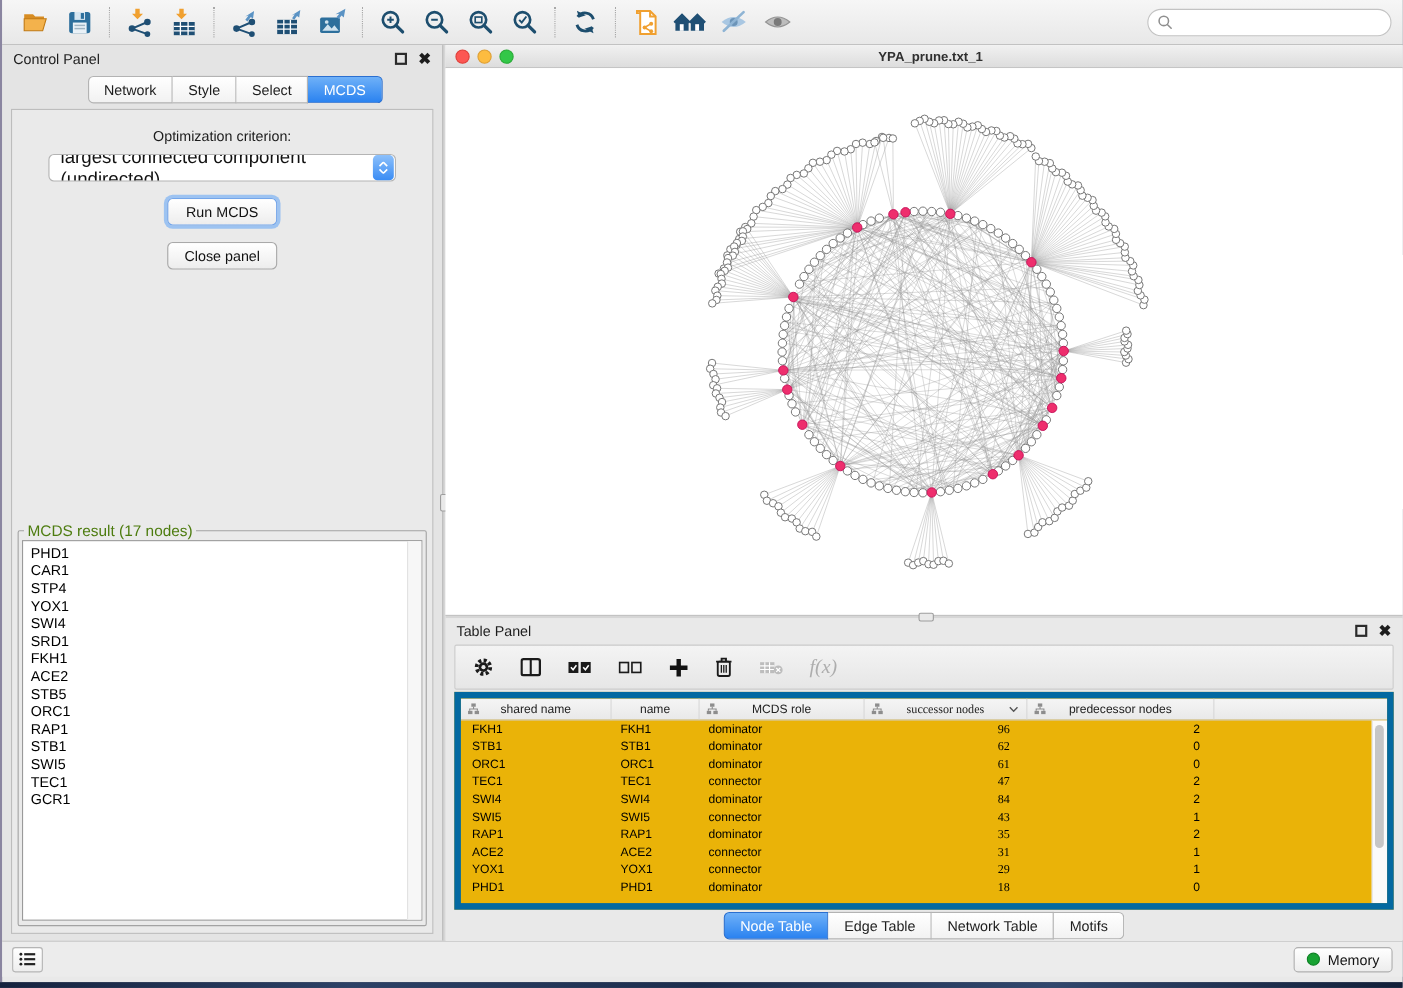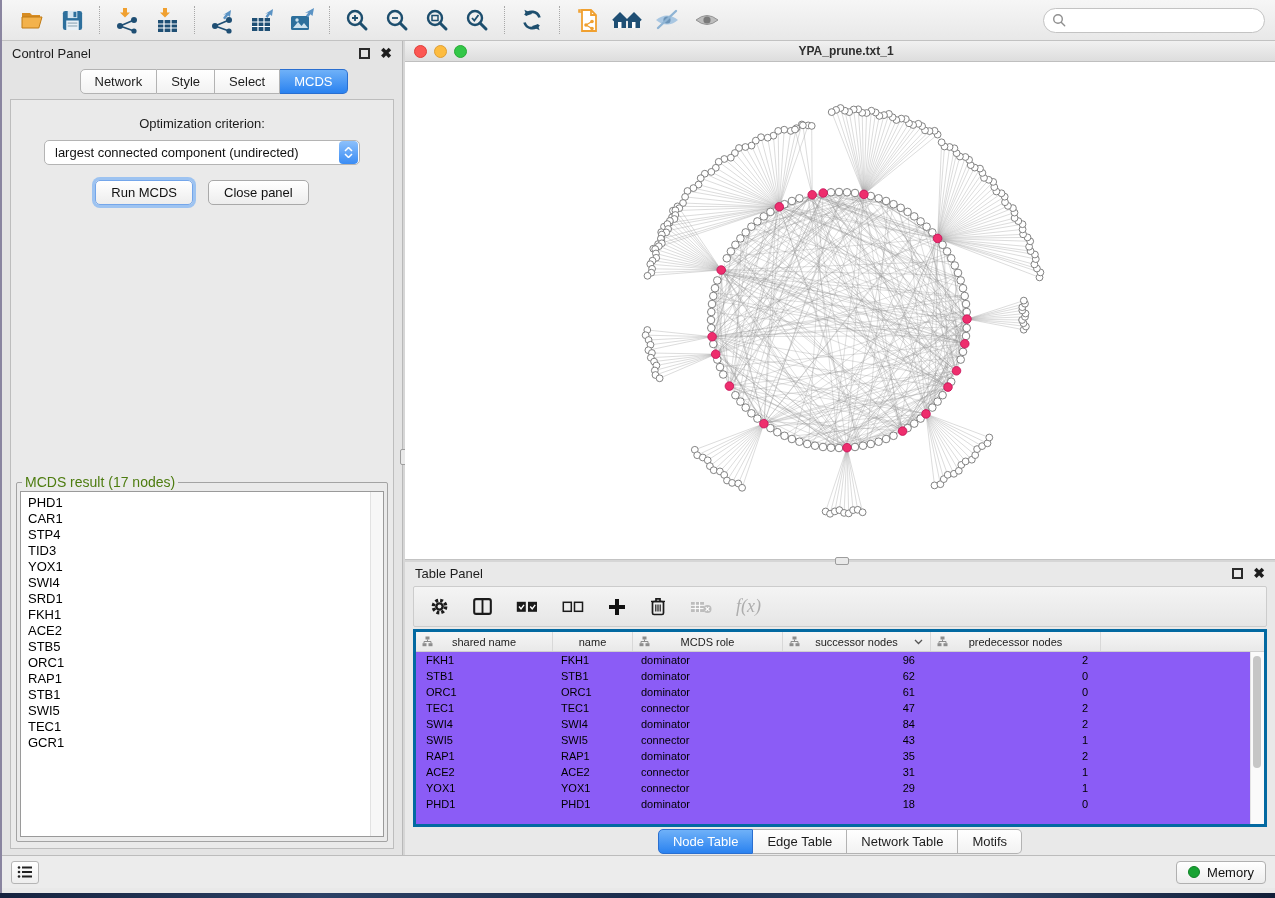--- a/index.html
+++ b/index.html
@@ -27,23 +27,23 @@
   .close-btn { font-size:14px; font-weight:bold; color:#1d1d1d; line-height:11px; }
   .tabs-row { height:31px; display:flex; justify-content:center; align-items:center;padding-left:23px; }
   .seg { display:inline-flex; }
   .seg .tab { font:13px "Liberation Sans",sans-serif; padding:4px 14px; background:linear-gradient(#ffffff,#f2f2f2); border:1px solid #b3b3b3; border-left:none; color:#1d1d1d; }
   .seg .tab:first-child { border-left:1px solid #b3b3b3; border-radius:5px 0 0 5px; }
   .seg .tab:last-child { border-radius:0 5px 5px 0; }
   .seg .tab.active { background:linear-gradient(#6fb1f8,#2a82f0); border-color:#2a6fd0; color:#fff; }
   .cp-content { flex:1; margin:2px 8px 6px; border:1px solid #bdbdbd; background:#eaeaea; display:flex; flex-direction:column; align-items:center; padding-top:16px; }
   .opt-label { font-size:13px; color:#1b1b1b; margin-bottom:9px; }
   .mac-select { width:316px; height:25px; display:flex; align-items:center; background:#fff; border:1px solid #b4b4b4; border-radius:5px; overflow:hidden; }
-  .mac-select .val { flex:1; font-size:13px; padding-left:10px; text-align:left; color:#111; }
+  .mac-select .val { flex:1; font-size:17px; padding-left:10px; text-align:left; color:#111; }
   .mac-select .stepper { width:19px; height:23px; background:linear-gradient(#8cc0fb,#3a8cf4); border-radius:4px; margin-right:1px; display:flex; flex-direction:column; align-items:center; justify-content:center; gap:1px; }
-  .btn-row { margin-top:15px; display:flex; gap:15px; }
+  .btn-row { margin-top:15px; display:flex; gap:15px;flex-direction:column; }
   .mac-btn { font:13px "Liberation Sans",sans-serif; color:#111; padding:4px 15px; background:linear-gradient(#ffffff,#ededed); border:1px solid #a9a9a9; border-radius:5px; }
   .mac-btn.focused { box-shadow:0 0 0 3px rgba(105,168,245,0.6); border-color:#74a6ea; }
   .cp-fill { flex:1; }
   fieldset.result-box { width:372px; margin-bottom:6px; border:1px solid #a3a3a3; border-radius:2px; padding:1px 3px 4px; background:#eaeaea; }
   fieldset.result-box legend { font-size:14px; color:#4d7c0f; padding:0 3px; margin-left:2px; }
   .result-list { background:#fff; border:1px solid #9a9a9a; height:346px; display:flex; text-align:left; }
   .result-items { flex:1; padding:3px 0 0 7px; overflow:hidden; }
   .mcds-item { font-size:13px; line-height:16px; color:#000; }
   .result-scroll { width:13px; background:#f7f7f7; border-left:1px solid #e2e2e2; }
 
@@ -57,28 +57,28 @@
   .light.green { background:#33c748; border:1px solid #27aa35; }
   .net-title { position:absolute; left:12px; right:0; text-align:center; font-size:12px; font-weight:bold; color:#2f2f2f; }
   .net-view { height:497px; background:#ffffff; position:relative; overflow:hidden; }
   .hsplit { height:3px; background:#d6d6d6; border-top:1px solid #c3c3c3; position:relative; }
   .hsplit .grip { position:absolute; left:430px; top:-3px; width:14px; height:8px; background:#e9e9e9; border:1px solid #9d9d9d; border-radius:2px; }
 
   
   .tpanel { height:293px; background:#e9e9e9; display:flex; flex-direction:column; }
   .tp-toolbar { margin:1px 8px 2px; height:44px; background:linear-gradient(#f4f4f4,#e6e6e6); border:1px solid #cccccc; border-radius:2px; display:flex; align-items:center; padding:0 16px; gap:24px; }
   .fx { font-family:"Liberation Serif",serif; font-style:italic; font-size:18px; color:#adadad; }
-  .tablewrap { margin:0 8px; height:213px; background:#8b5cf6; border:3px solid #0369a1; position:relative; overflow:hidden; font-size:11px; }
+  .tablewrap { margin:0 8px; height:213px; background:#eab308; border:6px solid #0369a1; position:relative; overflow:hidden; font-size:11px; }
   .thead { display:flex; height:20px; background:linear-gradient(#f5f5f5,#e9e9e9); border-bottom:1px solid #cfcfcf; }
   .th { position:relative; display:flex; align-items:center; justify-content:center; border-right:1px solid #d8d8d8; color:#222; font-size:11px; }
   .th svg.org { position:absolute; left:6px; }
   .th svg.sort { position:absolute; right:7px; }
   .tbody .tr { display:flex; height:16px; align-items:center; }
   .td { font-size:11px; color:#000; height:16px; line-height:16px; white-space:nowrap; overflow:hidden; }
-  .c0 { width:137px; } .c1 { width:80px; } .c2 { width:150px; } .c3 { width:148px; } .c4 { width:170px; }
+  .c0 { width:137px; } .c1 { width:80px; } .c2 { width:150px; } .c3 { width:148px;font-family:Liberation Serif, serif; } .c4 { width:170px; }
   .td.c0 { padding-left:10px; } .td.c1 { padding-left:8px; } .td.c2 { padding-left:8px; }
   .td.num.c3 { text-align:right; padding-right:16px; }
   .td.num.c4 { text-align:right; padding-right:13px; }
   .tscroll { position:absolute; right:0; top:20px; bottom:0; width:14px; background:#fafafa; border-left:1px solid #e3e3e3; }
   .tscroll .thumb { width:8px; margin-left:2px; margin-top:4px; height:112px; background:#c6c6c6; border-radius:4px; }
   .tp-tabs { height:30px; display:flex; align-items:center; justify-content:center; }
 
   
   .statusbar { height:33px; background:#ececec; border-top:1px solid #bcbcbc; display:flex; align-items:center; padding:0 9px; }
   .sb-btn { width:28px; height:23px; background:linear-gradient(#fff,#eee); border:1px solid #b5b5b5; border-radius:3px; display:flex; align-items:center; justify-content:center; }
@@ -266,21 +266,20 @@
           <button class="mac-btn">Close panel</button>
         </div>
         <div class="cp-fill"></div>
         <fieldset class="result-box">
           <legend>MCDS result (17 nodes)</legend>
           <div class="result-list">
             <div class="result-items">
                 <div class="mcds-item">PHD1</div>
                 <div class="mcds-item">CAR1</div>
                 <div class="mcds-item">STP4</div>
-                <div class="mcds-item">TID3</div>
                 <div class="mcds-item">YOX1</div>
                 <div class="mcds-item">SWI4</div>
                 <div class="mcds-item">SRD1</div>
                 <div class="mcds-item">FKH1</div>
                 <div class="mcds-item">ACE2</div>
                 <div class="mcds-item">STB5</div>
                 <div class="mcds-item">ORC1</div>
                 <div class="mcds-item">RAP1</div>
                 <div class="mcds-item">STB1</div>
                 <div class="mcds-item">SWI5</div>

